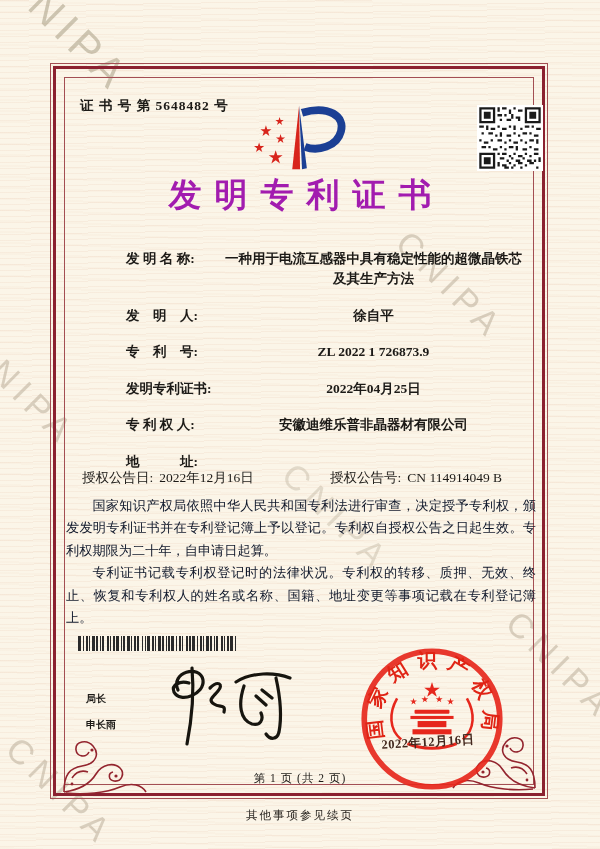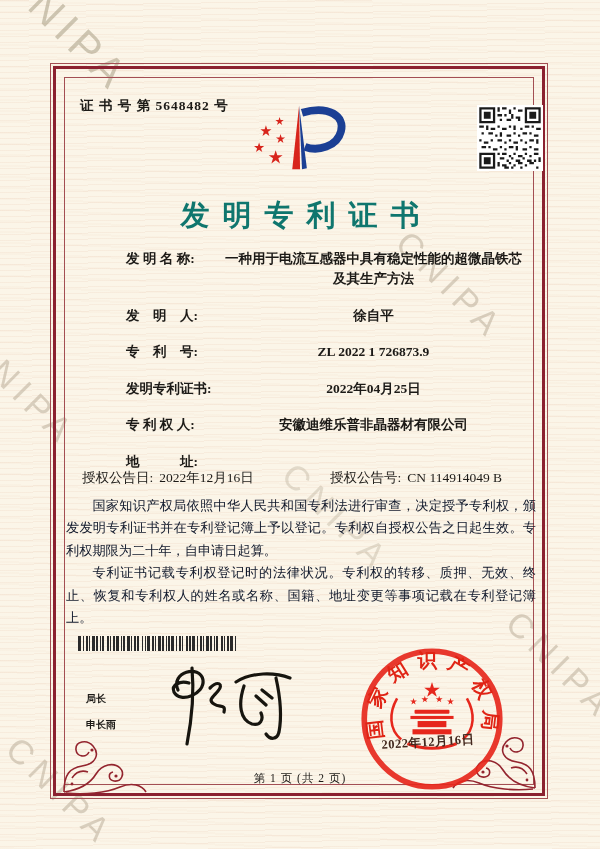--- a/index.html
+++ b/index.html
@@ -26,22 +26,22 @@
   .wm5{left:492px;top:646px;}
   .wm6{left:-8px;top:772px;}
   .frame{position:absolute;left:50px;top:63px;width:498px;height:736px;box-sizing:border-box;
     border:1px solid #a34e53;padding:2px;z-index:2;}
   .frame-mid{width:100%;height:100%;box-sizing:border-box;border:3px solid #8b2130;padding:8px;}
   .frame-inner{width:100%;height:100%;box-sizing:border-box;border:1px solid #a34e53;}
   .abs{position:absolute;z-index:3;}
   .cert-number{left:80px;top:97px;font-size:13.5px;font-weight:bold;letter-spacing:1px;}
   .logo{left:243px;top:99px;width:118px;height:78px;}
   .qr{left:477px;top:105px;width:66px;height:66px;background:#ffffff;padding:0;}
-  .title{left:0;top:196px;width:600px;text-align:center;font-size:29px;font-weight:bold;
-    letter-spacing:13px;text-indent:13px;color:#0f766e;}
+  .title{left:0;top:173px;width:600px;text-align:center;font-size:33px;font-weight:bold;
+    letter-spacing:13px;text-indent:13px;color:#a21caf;}
   .fields{left:82px;top:249px;width:445px;}
   .field{display:flex;margin-bottom:16.5px;font-size:13.5px;font-weight:bold;line-height:20px;margin-left:44px;}
   .flabel{width:94px;flex-shrink:0;}
   .fvalue{flex:1;text-align:center;}
   .grant{left:82px;top:468px;width:450px;display:flex;font-size:13.5px;font-weight:normal;line-height:20px;}
   .g1{width:248px;display:flex;}
   .g2{display:flex;}
   .glabel{margin-right:6px;}
   .paras{left:66px;top:495px;width:470px;font-size:13.2px;line-height:22.4px;color:#0f172a;text-align:justify;}
   .paras p{margin:0;text-indent:2em;}
@@ -216,14 +216,15 @@
     </g>
     <g fill="#93242e">
       <circle cx="30" cy="24" r="1.6"></circle>
         <circle cx="54" cy="50" r="1.6"></circle>
         <circle cx="10" cy="58" r="1.4"></circle>
     </g>
   </svg>
 
   <div class="abs page-info">第 1 页 (共 2 页)</div>
 
+  <div class="abs cont-note">其他事项参见续页</div>
 
 </div>
 
 </body></html>

